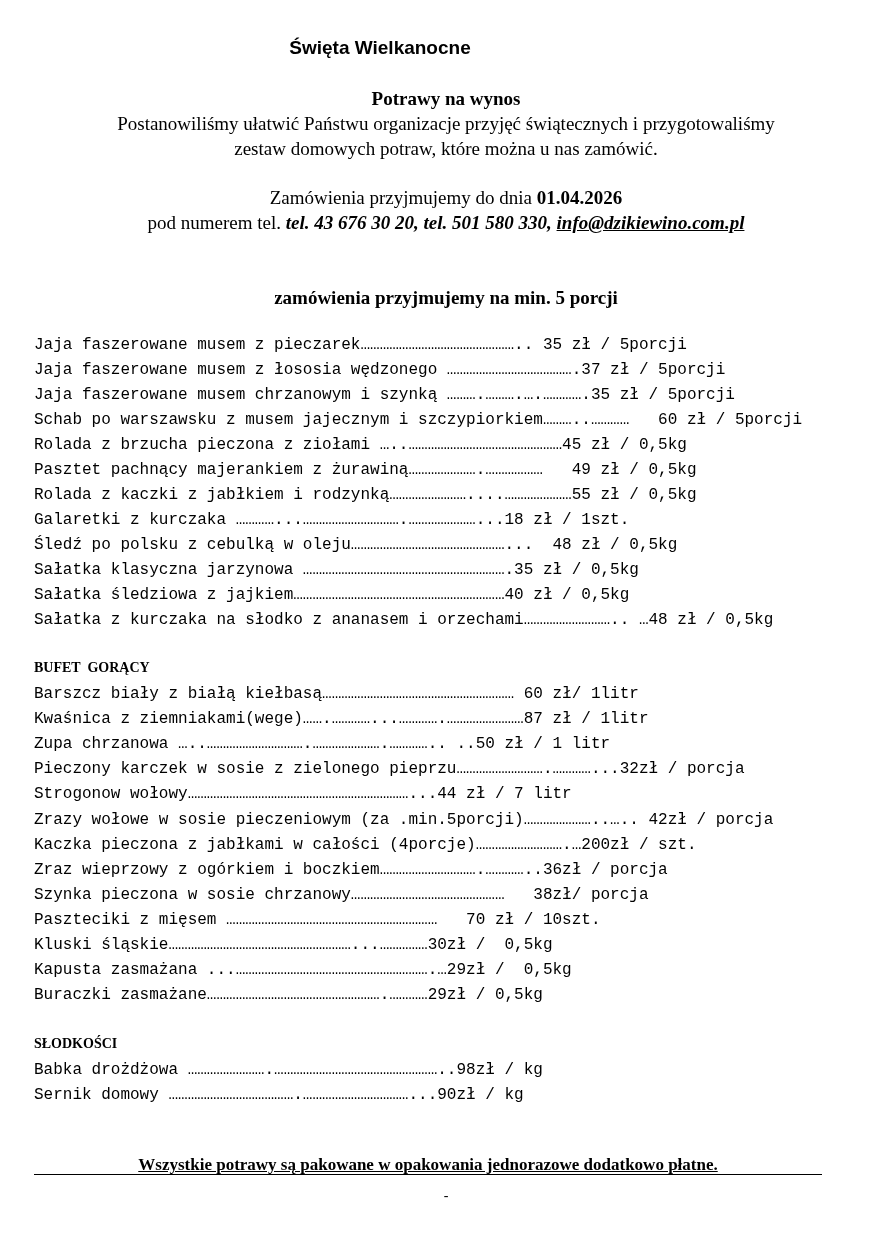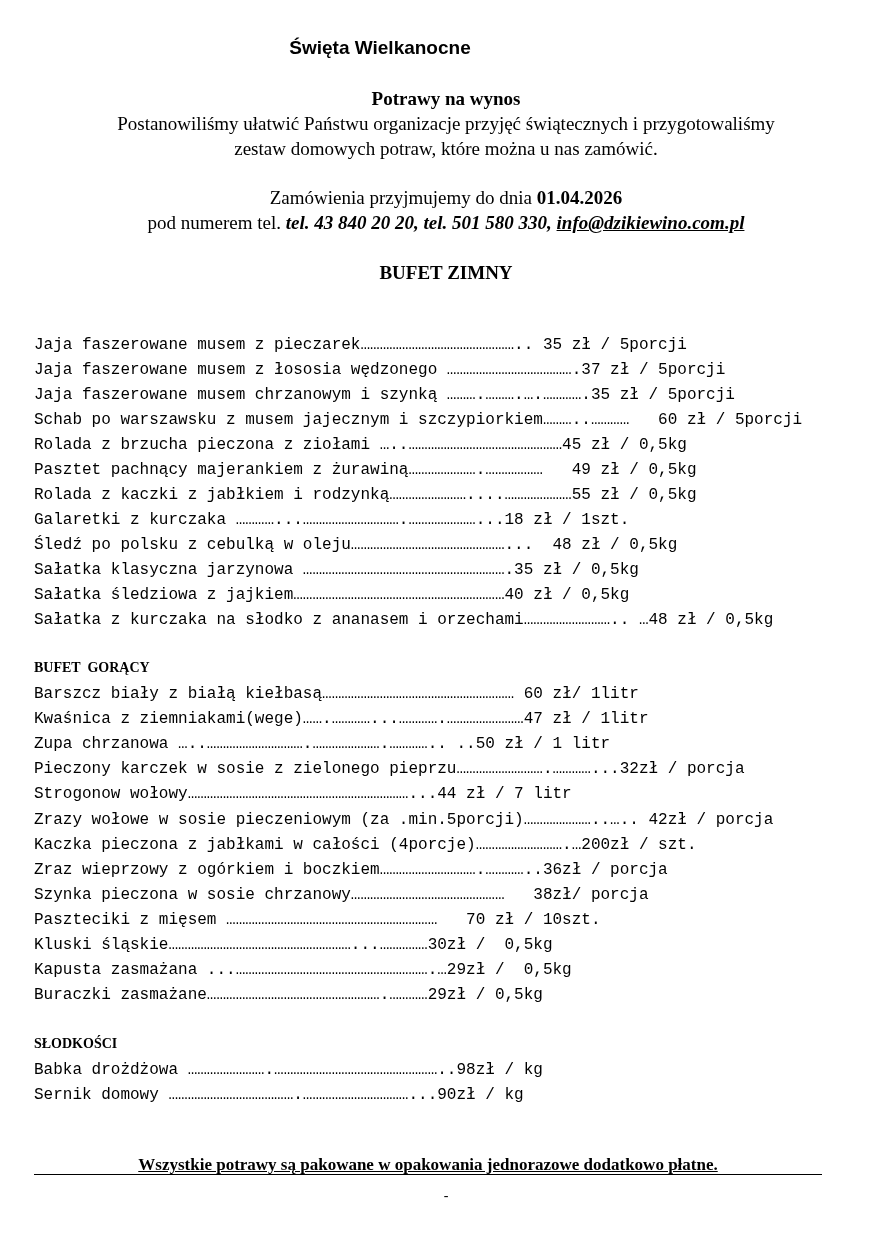--- a/index.html
+++ b/index.html
@@ -28,44 +28,44 @@
   <div class="title">Święta Wielkanocne</div>
 
   <div class="center-line serif bold" style="top:88px;">Potrawy na wynos</div>
   <div class="center-line serif" style="top:113px;">Postanowiliśmy ułatwić Państwu organizacje przyjęć świątecznych i przygotowaliśmy</div>
   <div class="center-line serif" style="top:138px;">zestaw domowych potraw, które można u nas zamówić.</div>
 
   <div class="center-line serif" style="top:187px;">
     <span>Zamówienia przyjmujemy do dnia </span><span class="bold">01.04.2026</span>
   </div>
   <div class="center-line serif" style="top:212px;">
-    <span>pod numerem tel. </span><span class="ital">tel. 43 840 20 20, tel. 501 580 330, </span><span class="ital email">info@dzikiewino.com.pl</span>
+    <span>pod numerem tel. </span><span class="ital">tel. 43 676 30 20, tel. 501 580 330, </span><span class="ital email">info@dzikiewino.com.pl</span>
   </div>
 
-  <div class="center-line serif bold" style="top:262px;">BUFET ZIMNY</div>
+  <div class="center-line serif bold" style="top:287px;">zamówienia przyjmujemy na min. 5 porcji</div>
 
   <div id="cold-list">
       <div class="row" style="top: 336px;">Jaja faszerowane musem z pieczarek………………………………………….. 35 zł / 5porcji</div>
       <div class="row" style="top: 361px;">Jaja faszerowane musem z łososia wędzonego ………………………………….37 zł / 5porcji</div>
       <div class="row" style="top: 386px;">Jaja faszerowane musem chrzanowym i szynką ……….……….….………….35 zł / 5porcji</div>
       <div class="row" style="top: 411px;">Schab po warszawsku z musem jajecznym i szczypiorkiem………..…………   60 zł / 5porcji</div>
       <div class="row" style="top: 436px;">Rolada z brzucha pieczona z ziołami …..…………………………………………45 zł / 0,5kg</div>
       <div class="row" style="top: 461px;">Pasztet pachnący majerankiem z żurawiną………………….………………   49 zł / 0,5kg</div>
       <div class="row" style="top: 486px;">Rolada z kaczki z jabłkiem i rodzynką……………………....…………………55 zł / 0,5kg</div>
       <div class="row" style="top: 511px;">Galaretki z kurczaka …………...………………………….…………………...18 zł / 1szt.</div>
       <div class="row" style="top: 536px;">Śledź po polsku z cebulką w oleju…………………………………………...  48 zł / 0,5kg</div>
       <div class="row" style="top: 561px;">Sałatka klasyczna jarzynowa ……………………………………………………….35 zł / 0,5kg</div>
       <div class="row" style="top: 586px;">Sałatka śledziowa z jajkiem…………………………………………………………40 zł / 0,5kg</div>
       <div class="row" style="top: 611px;">Sałatka z kurczaka na słodko z ananasem i orzechami……………………….. …48 zł / 0,5kg</div>
     </div>
 
   <div class="heading" style="top:660px;">BUFET  GORĄCY</div>
   <div id="hot-list">
       <div class="row" style="top: 685px;">Barszcz biały z białą kiełbasą…………………………………………………… 60 zł/ 1litr</div>
-      <div class="row" style="top: 710.1px;">Kwaśnica z ziemniakami(wege)…….…………...………….……………………47 zł / 1litr</div>
+      <div class="row" style="top: 710.1px;">Kwaśnica z ziemniakami(wege)…….…………...………….……………………87 zł / 1litr</div>
       <div class="row" style="top: 735.2px;">Zupa chrzanowa …..………………………….………………….………….. ..50 zł / 1 litr</div>
       <div class="row" style="top: 760.3px;">Pieczony karczek w sosie z zielonego pieprzu……………………….…………...32zł / porcja</div>
       <div class="row" style="top: 785.4px;">Strogonow wołowy……………………………………………………………...44 zł / 7 litr</div>
       <div class="row" style="top: 810.5px;">Zrazy wołowe w sosie pieczeniowym (za .min.5porcji)…………………..….. 42zł / porcja</div>
       <div class="row" style="top: 835.6px;">Kaczka pieczona z jabłkami w całości (4porcje)……………………….…200zł / szt.</div>
       <div class="row" style="top: 860.7px;">Zraz wieprzowy z ogórkiem i boczkiem………………………….…………..36zł / porcja</div>
       <div class="row" style="top: 885.8px;">Szynka pieczona w sosie chrzanowy…………………………………………   38zł/ porcja</div>
       <div class="row" style="top: 910.9px;">Paszteciki z mięsem …………………………………………………………   70 zł / 10szt.</div>
       <div class="row" style="top: 936px;">Kluski śląskie…………………………………………………...……………30zł /  0,5kg</div>
       <div class="row" style="top: 961.1px;">Kapusta zasmażana ...…………………………………………………….…29zł /  0,5kg</div>

